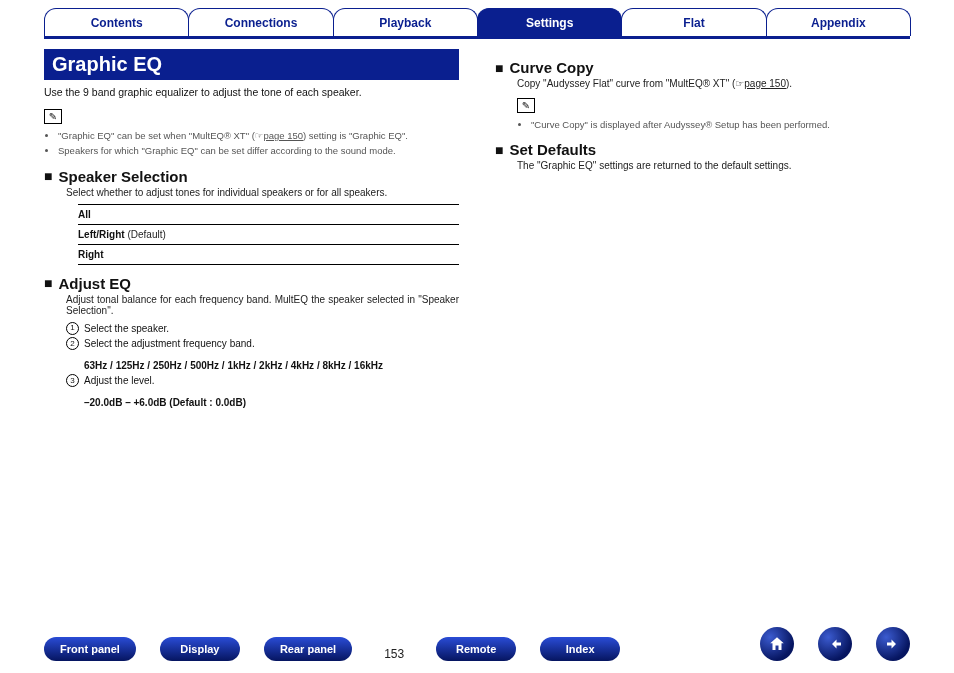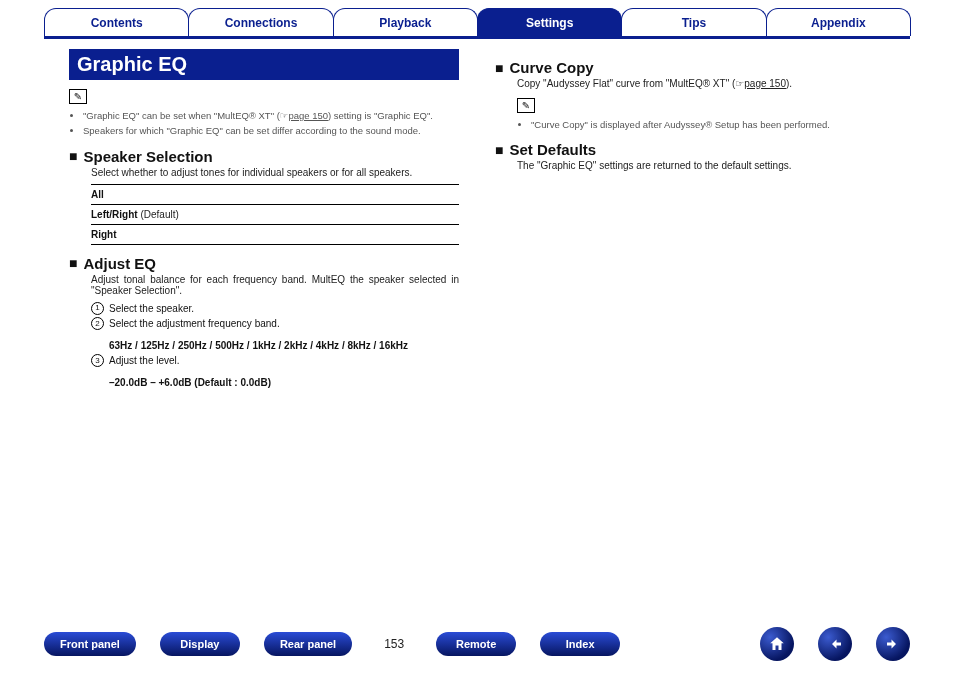--- a/index.html
+++ b/index.html
@@ -43,21 +43,21 @@
   }
   .tab.active {
     background: var(--navy);
     color: #fff;
   }
   .tabrule { height:3px; background: var(--navy); margin: 0 44px; }
 
   
   .page {
     display: flex;
-    padding: 0 69px;
+    padding: 0 44px;
     gap: 36px;
   }
   .col { flex:1; min-width:0; }
   .col.right { padding-top: 10px; }
 
   h1.title {
     background: var(--navy);
     color: #fff;
     font-size: 20px;
     font-weight: 700;
@@ -80,42 +80,42 @@
 
   .subhead {
     font-size: 15px;
     font-weight: 800;
     margin: 10px 0 2px 0;
     display:flex; align-items: center; gap:6px;
   }
   .subhead .sq { font-size: 14px; }
   .subdesc { font-size: 10px; margin: 0 0 6px 22px; text-align: justify; color:#222; }
 
-  .opt-table { margin-left: 22px; font-size: 10px; }
+  .opt-table { margin-left: 34px; font-size: 10px; }
   .opt-row { border-top: 1px solid #000; padding: 4px 0; }
   .opt-row:last-child { border-bottom: 1px solid #000; }
   .opt-row .bold { font-weight: 700; }
   .def { font-weight: 400; color:#222;text-align:right; }
 
   ol.steps { margin: 2px 0 0 22px; padding-left: 0; list-style: none; font-size: 10px; }
   ol.steps li { margin: 2px 0; position:relative; padding-left:18px; line-height:1.35; }
   ol.steps li .circ {
     position:absolute; left:0; top:0;
     width:13px; height:13px; border:1px solid #000; border-radius:50%;
     display:inline-flex; align-items:center; justify-content:center;
     font-size:8px; line-height:1; text-align:center;
   }
   ol.steps li .emph { font-weight:700; display:block; margin-top:8px; }
 
   
   .footer {
     position: absolute;
     bottom: 12px; left: 44px; right: 44px;
     display: flex;
-    align-items: center;
+    align-items: flex-end;
     gap: 24px;
   }
   .pill {
     background: linear-gradient(#2a4cd6, #061560);
     color:#fff;
     font-size: 11px;
     font-weight: 700;
     padding: 6px 16px;
     border-radius: 14px;
     cursor: pointer;
@@ -133,29 +133,30 @@
   .circle-btn svg { fill:#fff; }
 </style>
 </head>
 <body>
 
 <div class="topnav">
   <div class="tab">Contents</div>
   <div class="tab">Connections</div>
   <div class="tab">Playback</div>
   <div class="tab active">Settings</div>
-  <div class="tab">Tips</div>
+  <div class="tab">Flat</div>
   <div class="tab">Appendix</div>
 </div>
 <div class="tabrule"></div>
 
 <div class="page">
 
   <div class="col">
     <h1 class="title">Graphic EQ</h1>
+    <div class="intro">Use the 9 band graphic equalizer to adjust the tone of each speaker.</div>
 
     <div class="penbox">✎</div>
     <ul class="bullets">
       <li>
         <span>"Graphic EQ" can be set when "MultEQ® XT" (</span>☞<span class="linkref">page 150</span><span>) setting is "Graphic EQ".</span>
       </li>
       <li>
         <span>Speakers for which "Graphic EQ" can be set differ according to the sound mode.</span>
       </li>
     </ul>

